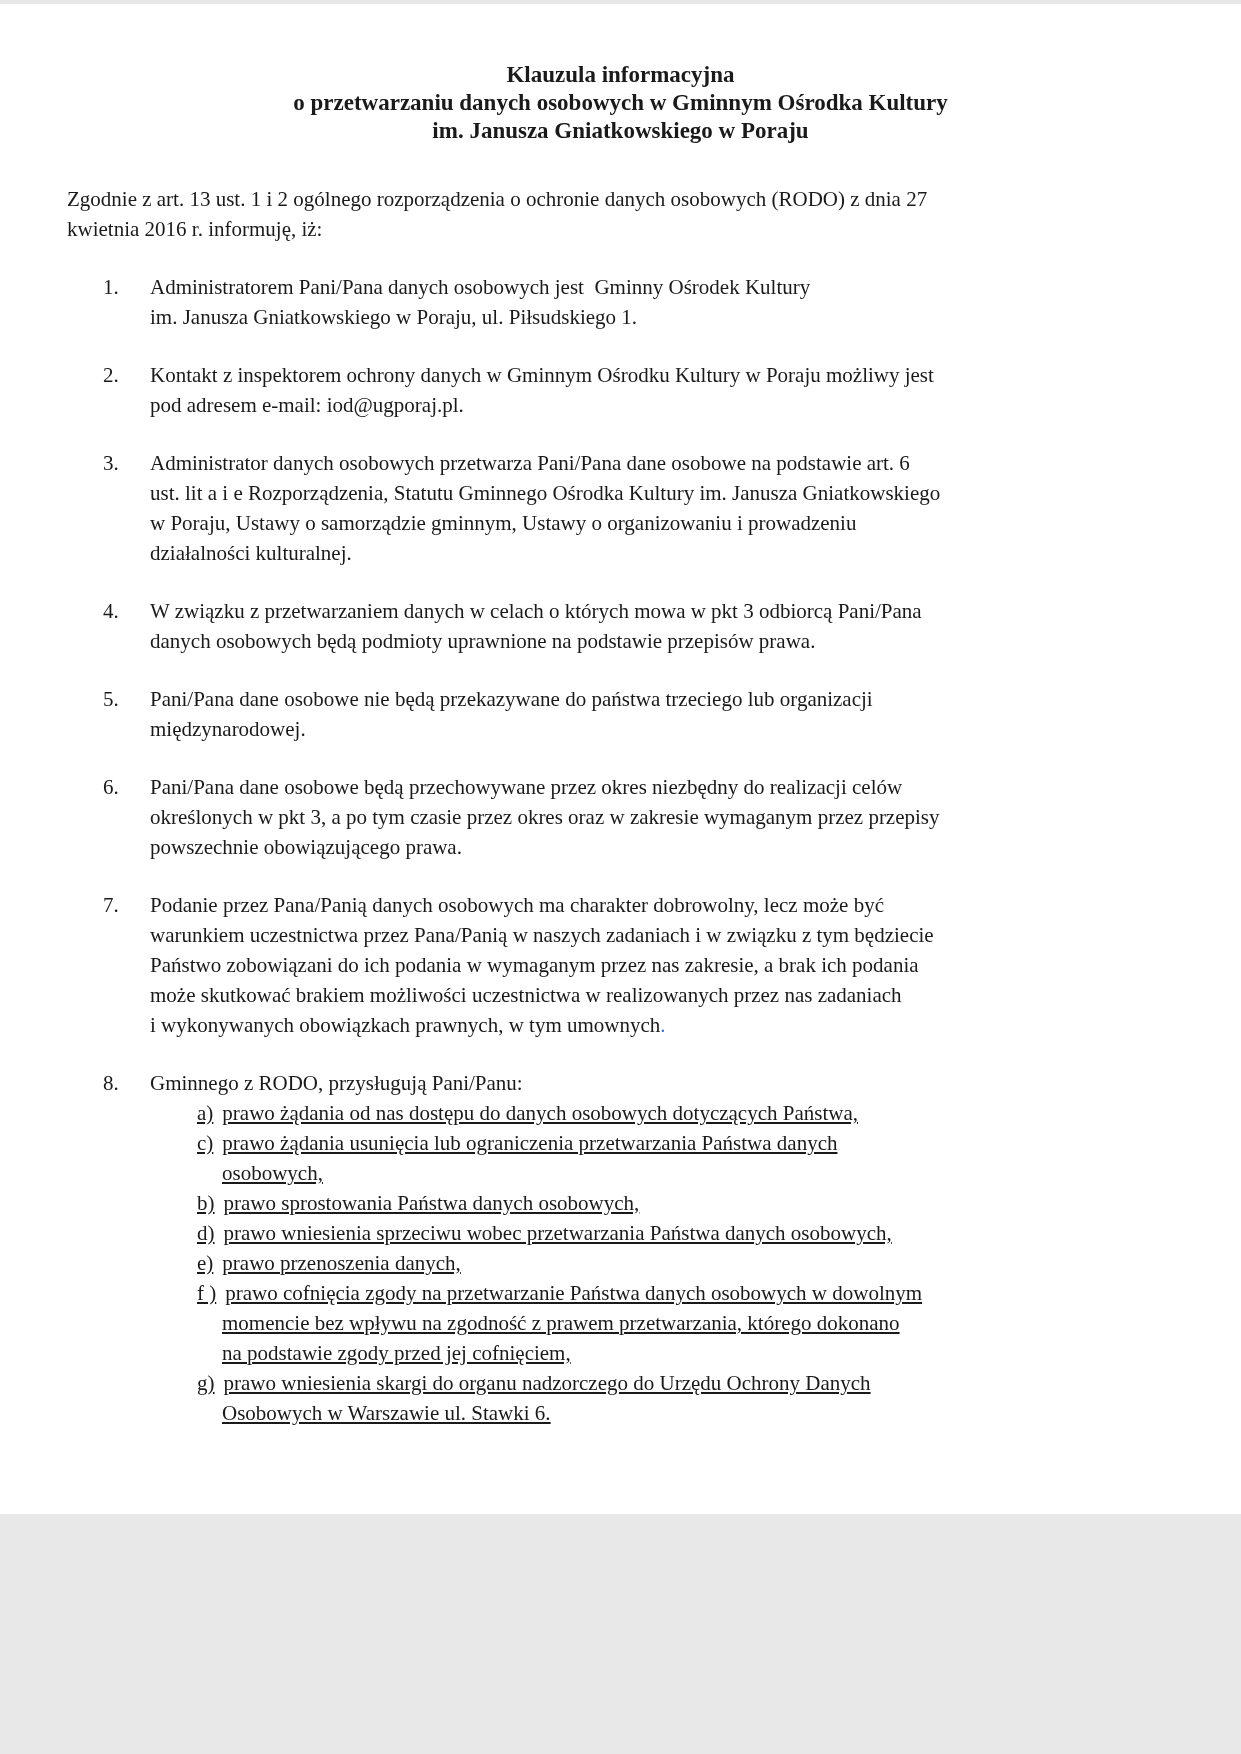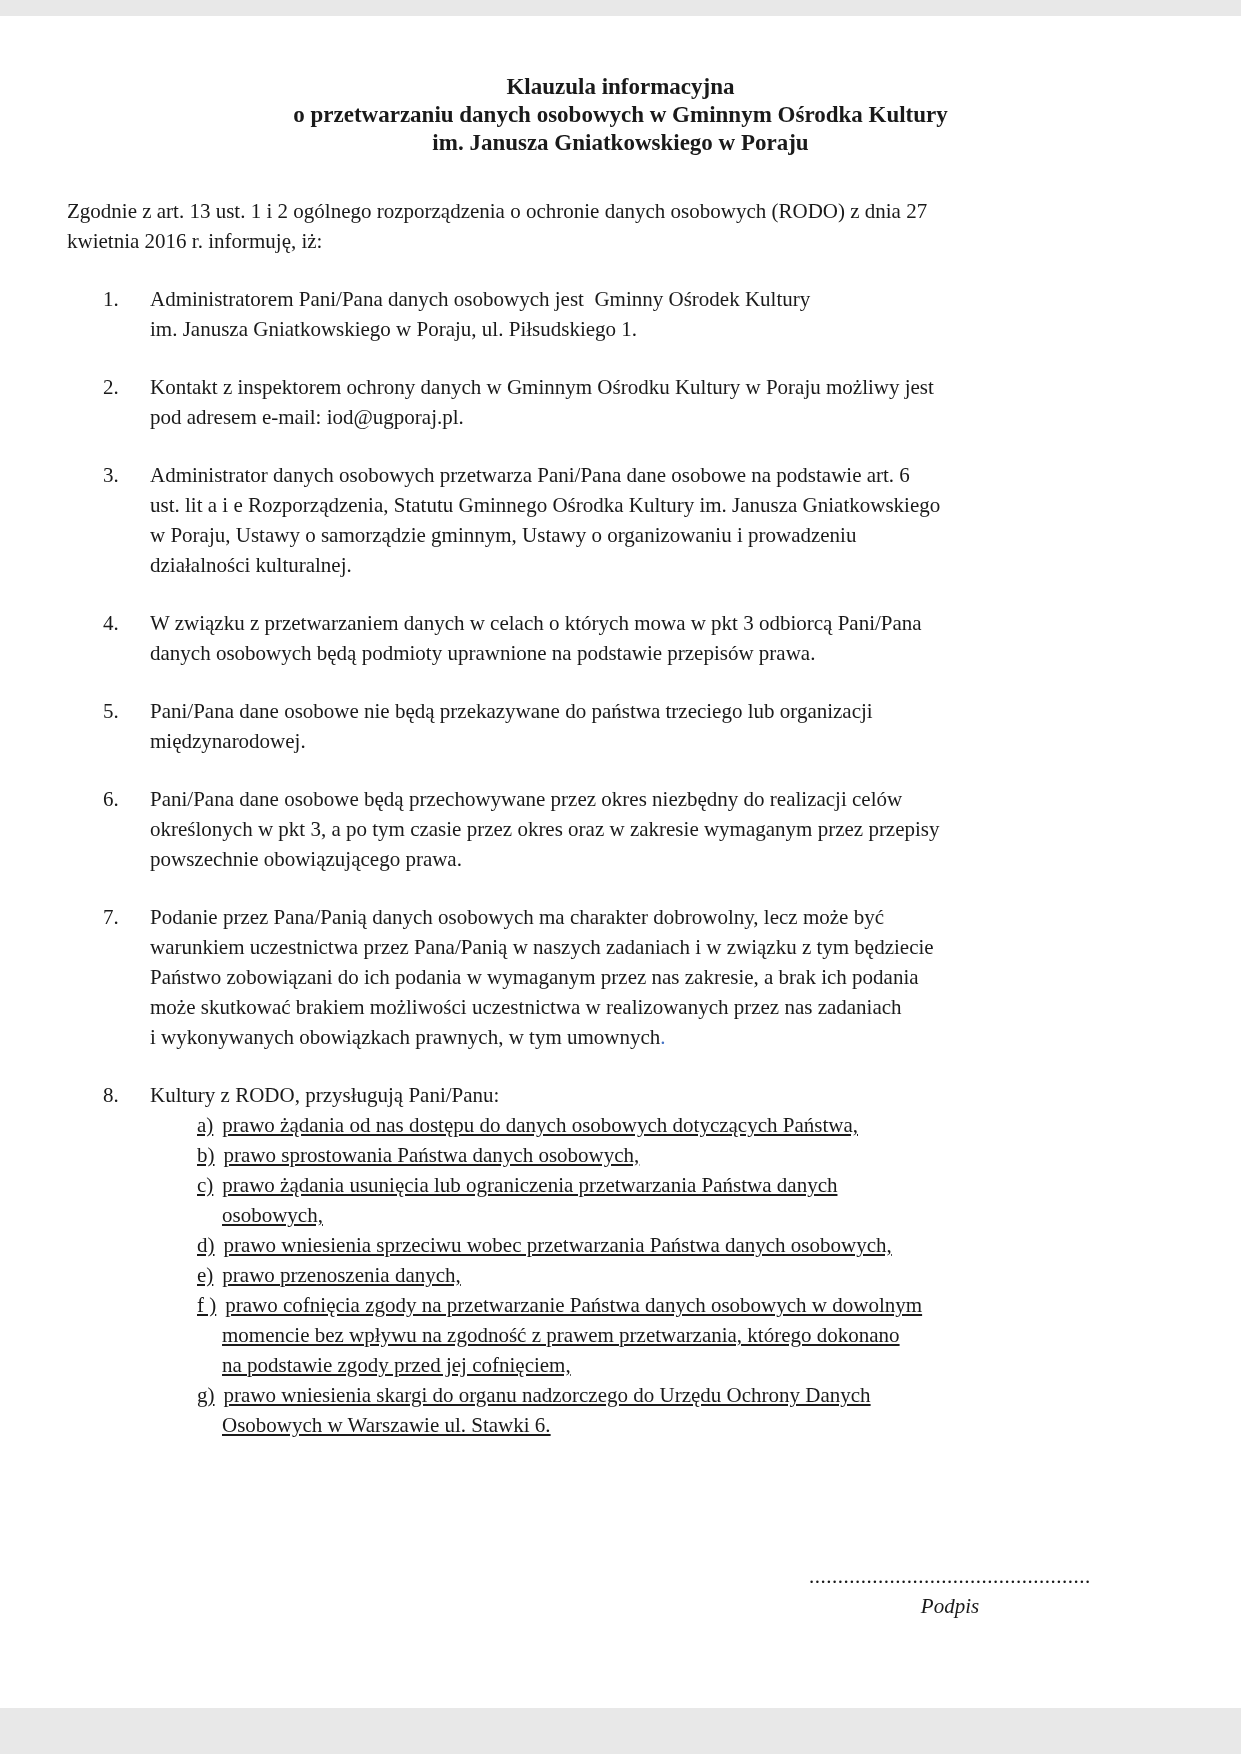--- a/index.html
+++ b/index.html
@@ -1,20 +1,20 @@
 <!DOCTYPE html>
 <html lang="pl"><head>
 <meta charset="utf-8">
 <style>
   html, body { margin: 0; padding: 0; background: #e8e8e8; }
   .page {
     position: relative;
     width: 1241px;
-    height: 1692px;
-    margin: 16px auto;
+    height: 1510px;
+    margin: 4px auto;
     background: #ffffff;
     font-family: "Liberation Serif", "DejaVu Serif", serif;
     color: #1a1a1a;
     overflow: hidden;
   }
   .doc-title {
     padding-top: 57px;
     text-align: center;
     font-weight: bold;
     font-size: 23px;
@@ -126,32 +126,32 @@
       <span class="num">7.</span>
       <span class="item-text">Podanie przez Pana/Panią danych osobowych ma charakter dobrowolny, lecz może być
 warunkiem uczestnictwa przez Pana/Panią w naszych zadaniach i w związku z tym będziecie
 Państwo zobowiązani do ich podania w wymaganym przez nas zakresie, a brak ich podania
 może skutkować brakiem możliwości uczestnictwa w realizowanych przez nas zadaniach
 i wykonywanych obowiązkach prawnych, w tym umownych</span><span class="accent-period" style="color: rgb(68, 114, 196);">.</span>
     </div>
 
     <div class="item">
       <span class="num">8.</span>
-      <span class="item-text">Kultury z RODO, przysługują Pani/Panu:</span>
+      <span class="item-text">Gminnego z RODO, przysługują Pani/Panu:</span>
 
       <div class="sub-list">
         <div class="subitem">
           <span class="sublabel">a)</span><span class="subtext">prawo żądania od nas dostępu do danych osobowych dotyczących Państwa,</span>
         </div>
         <div class="subitem">
-          <span class="sublabel">b)</span><span class="subtext">prawo sprostowania Państwa danych osobowych,</span>
+          <span class="sublabel">c)</span><span class="subtext">prawo żądania usunięcia lub ograniczenia przetwarzania Państwa danych
+osobowych,</span>
         </div>
         <div class="subitem">
-          <span class="sublabel">c)</span><span class="subtext">prawo żądania usunięcia lub ograniczenia przetwarzania Państwa danych
-osobowych,</span>
+          <span class="sublabel">b)</span><span class="subtext">prawo sprostowania Państwa danych osobowych,</span>
         </div>
         <div class="subitem">
           <span class="sublabel">d)</span><span class="subtext">prawo wniesienia sprzeciwu wobec przetwarzania Państwa danych osobowych,</span>
         </div>
         <div class="subitem">
           <span class="sublabel">e)</span><span class="subtext">prawo przenoszenia danych,</span>
         </div>
         <div class="subitem">
           <span class="sublabel">f )</span><span class="subtext">prawo cofnięcia zgody na przetwarzanie Państwa danych osobowych w dowolnym
 momencie bez wpływu na zgodność z prawem przetwarzania, którego dokonano

